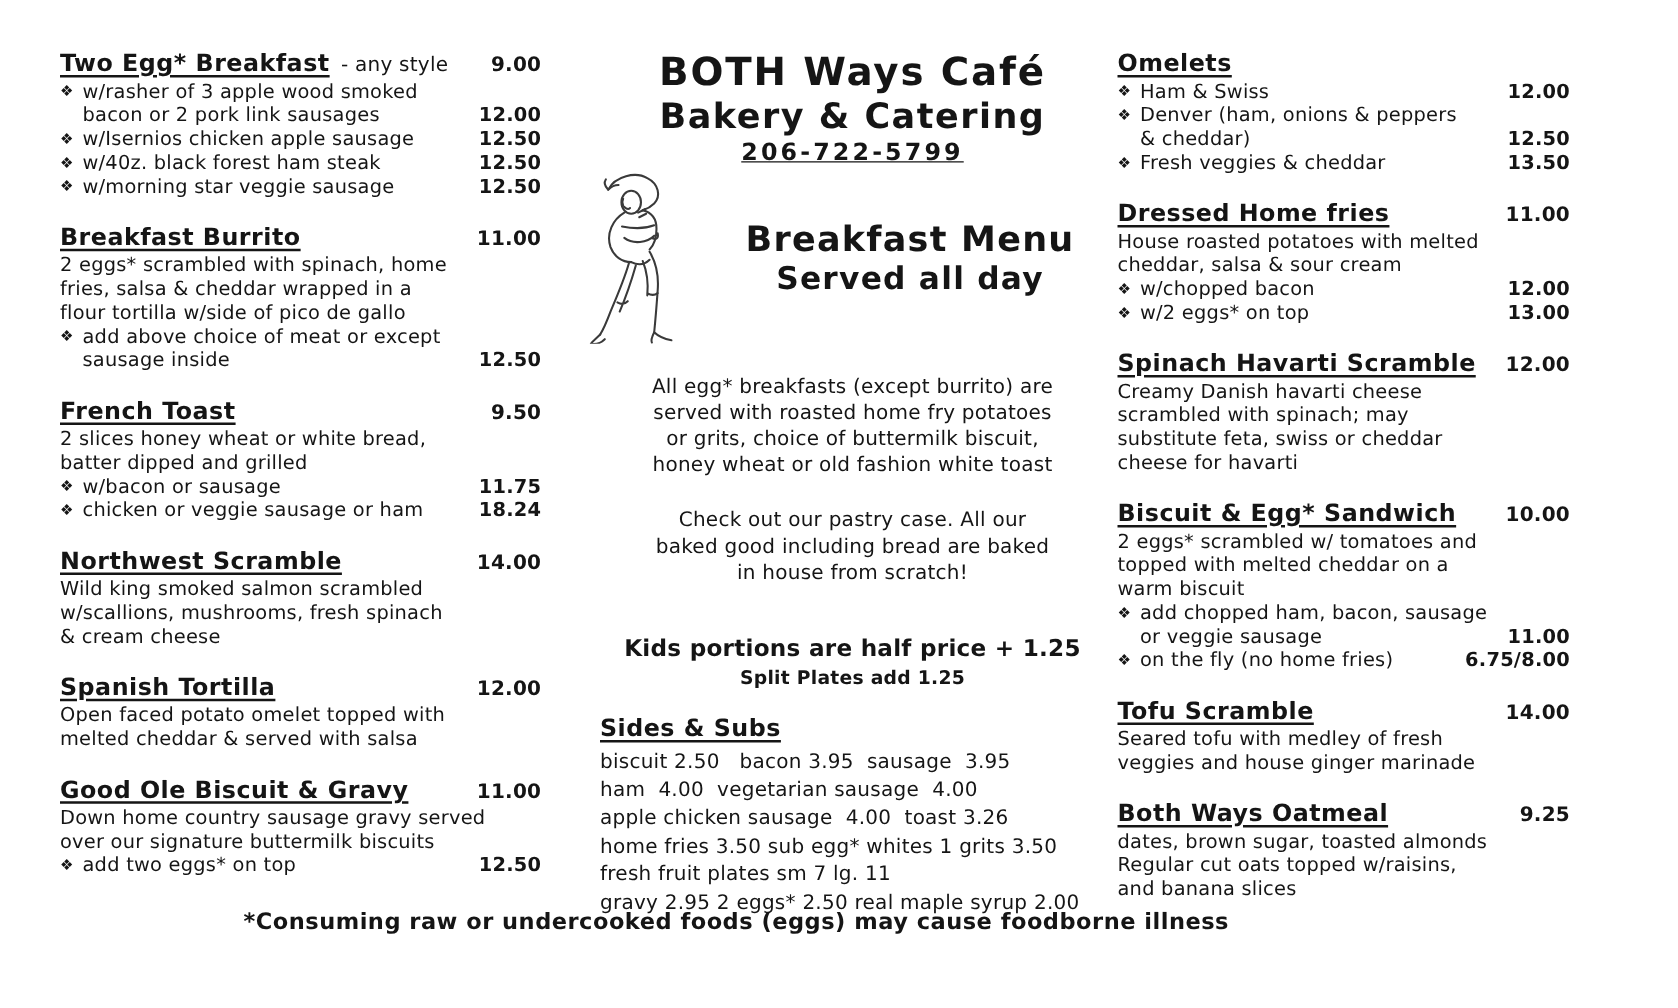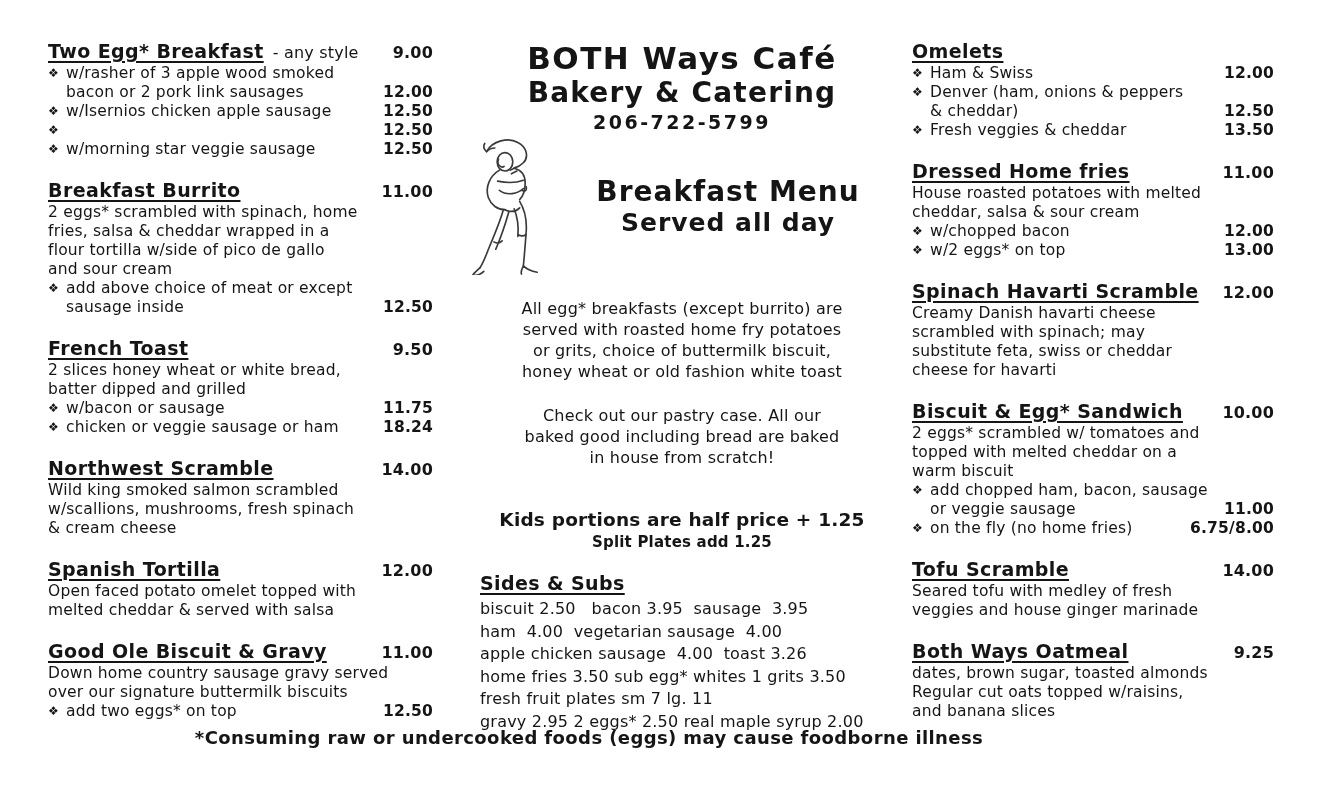--- a/index.html
+++ b/index.html
@@ -1,39 +1,39 @@
 <!DOCTYPE html>
 <html><head>
 <meta charset="utf-8">
 <style>
   html,body{margin:0;padding:0;width:1342px;height:806px;background:#ffffff;overflow:hidden;}
   body{font-family:"DejaVu Sans",sans-serif;color:#151515;position:relative;letter-spacing:.2px;}
   .page{display:flex;box-sizing:border-box;padding:40px 0 0 48px;}
   .col{flex-shrink:0;}
   .col-left{width:385px;}
   .col-center{width:424px;margin-left:37px;text-align:center;}
-  .col-right{width:362px;margin-left:18px;}
+  .col-right{width:362px;}
 
   
   .menu-section{margin-bottom:20px;}
   .sec-head{display:flex;align-items:baseline;margin-bottom:2px;min-height:22px;}
   .sec-title{font-weight:bold;font-size:19px;letter-spacing:.4px;text-decoration:underline;text-decoration-thickness:2px;text-underline-offset:3px;}
   .sec-suffix{font-size:16px;margin-left:9px;white-space:pre;}
   .sec-price{margin-left:auto;font-size:16px;font-weight:600;}
   .sec-desc{font-size:15.5px;line-height:19px;}
   .sec-row{display:flex;font-size:15.5px;line-height:19px;}
   .bullet{width:18px;flex-shrink:0;font-size:12px;}
   .row-indent{padding-left:18px;}
   .row-text{white-space:pre;}
   .row-price{margin-left:auto;font-weight:600;padding-left:8px;}
 
   
   .cafe-title{font-size:31px;font-weight:bold;letter-spacing:1.5px;line-height:36px;}
   .cafe-subtitle{font-size:28px;font-weight:bold;letter-spacing:1.2px;line-height:33px;}
-  .cafe-phone{font-size:19px;font-weight:bold;letter-spacing:2.5px;margin-top:2px;}
+  .cafe-phone{font-size:19px;font-weight:bold;letter-spacing:2.5px;margin-top:2px;text-decoration:underline;}
   .menu-banner{display:flex;align-items:center;margin-top:4px;text-align:left;height:138px;}
   .figure-svg{width:92px;height:138px;flex-shrink:0;}
   .menu-banner-text{flex:1;text-align:center;}
   .menu-title{font-size:28px;font-weight:bold;letter-spacing:1px;line-height:33px;}
   .menu-subtitle{font-size:25px;font-weight:bold;letter-spacing:1px;line-height:30px;}
   .center-note{font-size:16px;line-height:21px;margin-top:23px;}
   .kids-note{margin-top:40px;}
   .kids-line1{font-size:18.5px;font-weight:600;line-height:24px;}
   .kids-line2{font-size:15px;font-weight:600;line-height:20px;}
   .sides{text-align:left;padding-left:10px;margin-top:20px;}
@@ -62,37 +62,37 @@
           <span class="row-text">bacon or 2 pork link sausages</span>
           <span class="row-price">12.00</span>
         </div>
         <div class="sec-row">
           <span class="bullet">❖</span>
           <span class="row-text">w/Isernios chicken apple sausage</span>
           <span class="row-price">12.50</span>
         </div>
         <div class="sec-row">
           <span class="bullet">❖</span>
+          <span class="row-text">w/40z. black forest ham steak</span>
           <span class="row-price">12.50</span>
         </div>
         <div class="sec-row">
           <span class="bullet">❖</span>
           <span class="row-text">w/morning star veggie sausage</span>
           <span class="row-price">12.50</span>
         </div>
       </section>
       <section class="menu-section">
         <div class="sec-head">
           <span class="sec-title">Breakfast Burrito</span>
           <span class="sec-price">11.00</span>
         </div>
         <div class="sec-desc">2 eggs* scrambled with spinach, home</div>
         <div class="sec-desc">fries, salsa &amp; cheddar wrapped in a</div>
         <div class="sec-desc">flour tortilla w/side of pico de gallo</div>
-        <div class="sec-desc">and sour cream</div>
         <div class="sec-row">
           <span class="bullet">❖</span>
           <span class="row-text">add above choice of meat or except</span>
         </div>
         <div class="sec-row row-indent">
           <span class="row-text">sausage inside</span>
           <span class="row-price">12.50</span>
         </div>
       </section>
       <section class="menu-section">

